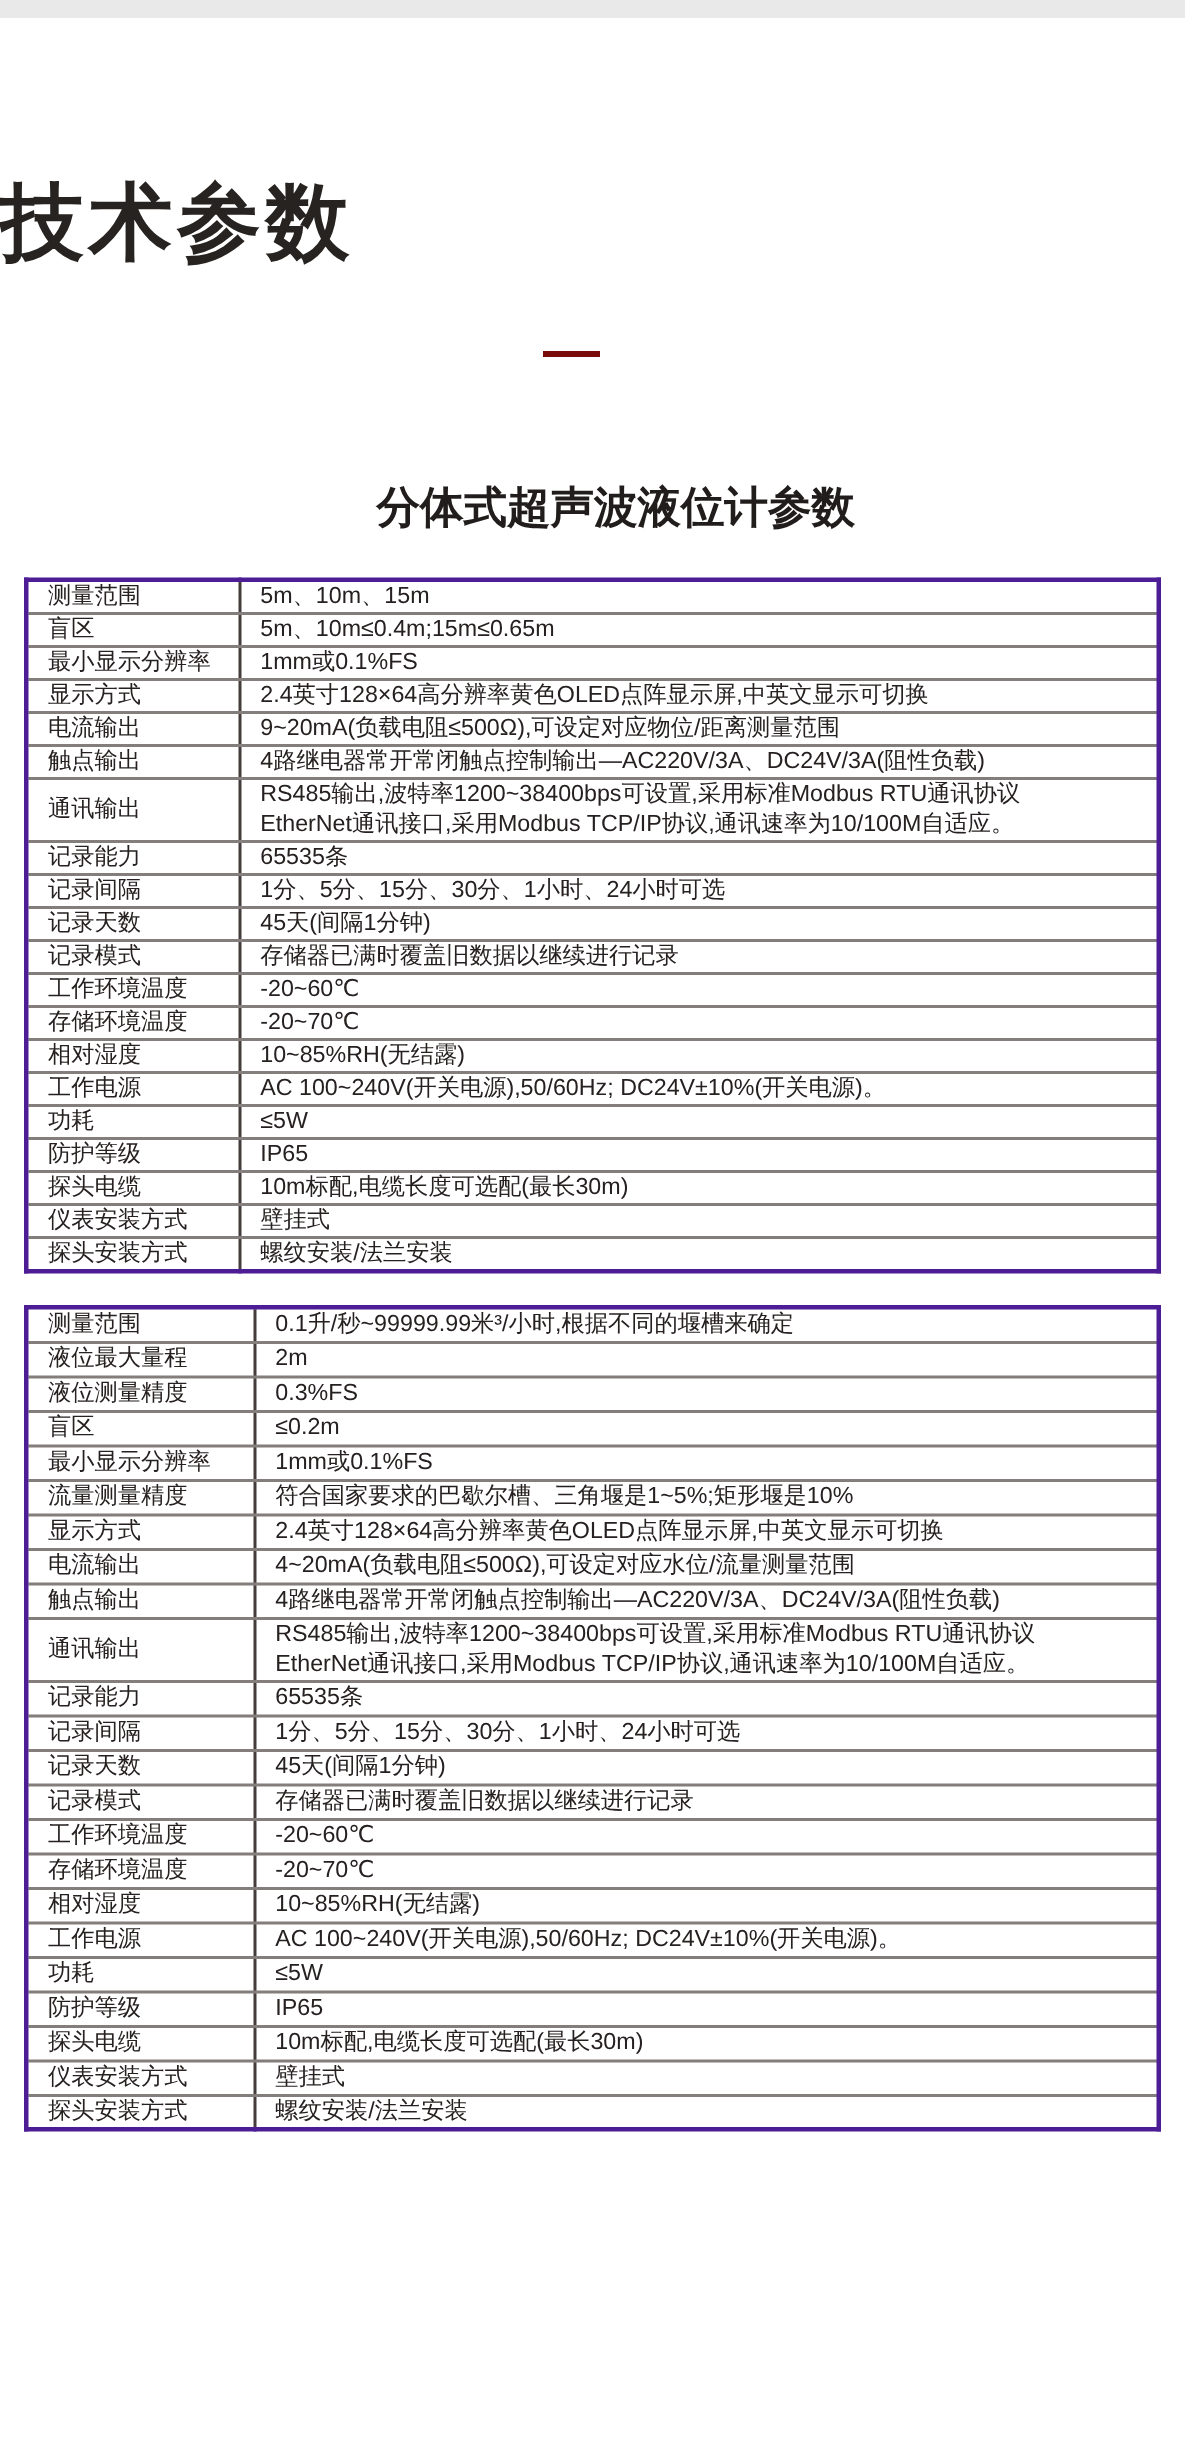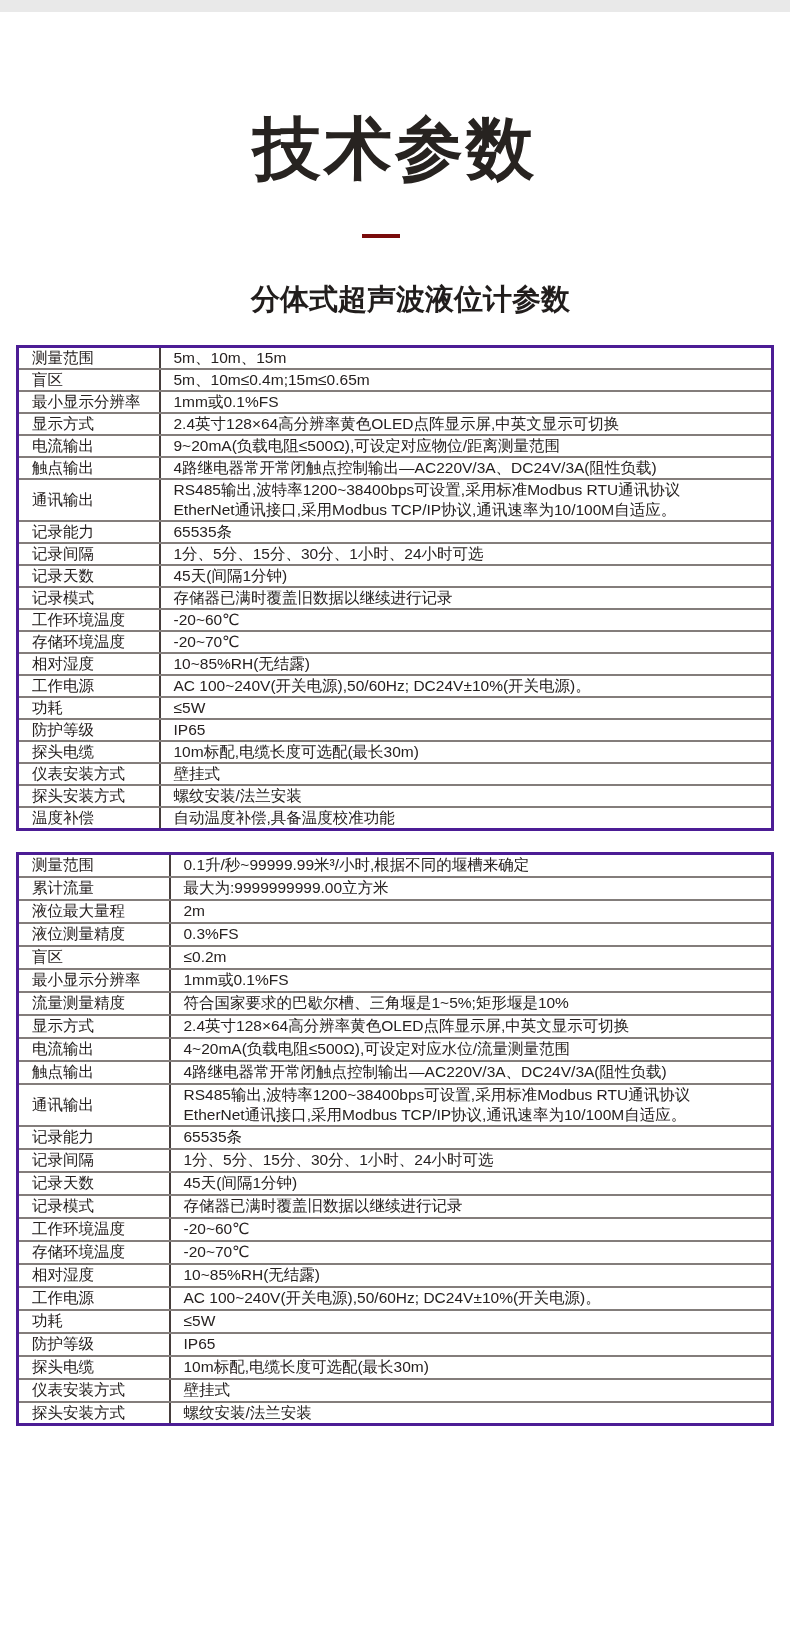--- a/index.html
+++ b/index.html
@@ -12,22 +12,21 @@
     font-family: "Liberation Sans", "DejaVu Sans", sans-serif;
     color: #231f1e;
   }
   .topbar {
     width: 100%;
     height: 12px;
     background: #e9e9e9;
   }
   .main-title {
     margin: 94px 0 0 0;
-    text-align: center;
-    font-size: 68px;
+    font-size: 56px;
     line-height: 84px;
     font-weight: 900;
     letter-spacing: 3px;
     color: #272320;
   }
   .title-divider {
     width: 38px;
     height: 4px;
     margin: 44px auto 0 auto;
     position: relative;
@@ -35,21 +34,21 @@
     background: #7a0b0b;
   }
   .section-heading {
     margin: 0;
     text-align: center;
     font-size: 29px;
     line-height: 34px;
     font-weight: 700;
     color: #211d1c;
   }
-  .sec1 .section-heading { margin-top: 44px; padding-left: 31px; }
+  .sec1 .section-heading { margin-top: 84px; padding-left: 31px; }
   .sec2 .section-heading { margin-top: 88px; }
   table {
     border-collapse: collapse;
     table-layout: fixed;
     width: 758px;
     margin: 0 auto;
     border: 3px solid #4c1d95;
   }
   .sec1 table { margin-top: 29px; }
   .sec2 table { margin-top: 21px; }
@@ -157,40 +156,32 @@
           <td class="value">10m标配,电缆长度可选配(最长30m)</td>
         </tr>
         <tr>
           <td class="label">仪表安装方式</td>
           <td class="value">壁挂式</td>
         </tr>
         <tr>
           <td class="label">探头安装方式</td>
           <td class="value">螺纹安装/法兰安装</td>
         </tr>
-        <tr>
-          <td class="label">温度补偿</td>
-          <td class="value">自动温度补偿,具备温度校准功能</td>
-        </tr>
       </tbody>
   </table>
 </section>
 
 <section class="sec2">
   <table>
     <tbody>
         <tr>
           <td class="label">测量范围</td>
           <td class="value">0.1升/秒~99999.99米³/小时,根据不同的堰槽来确定</td>
         </tr>
         <tr>
-          <td class="label">累计流量</td>
-          <td class="value">最大为:9999999999.00立方米</td>
-        </tr>
-        <tr>
           <td class="label">液位最大量程</td>
           <td class="value">2m</td>
         </tr>
         <tr>
           <td class="label">液位测量精度</td>
           <td class="value">0.3%FS</td>
         </tr>
         <tr>
           <td class="label">盲区</td>
           <td class="value">≤0.2m</td>

